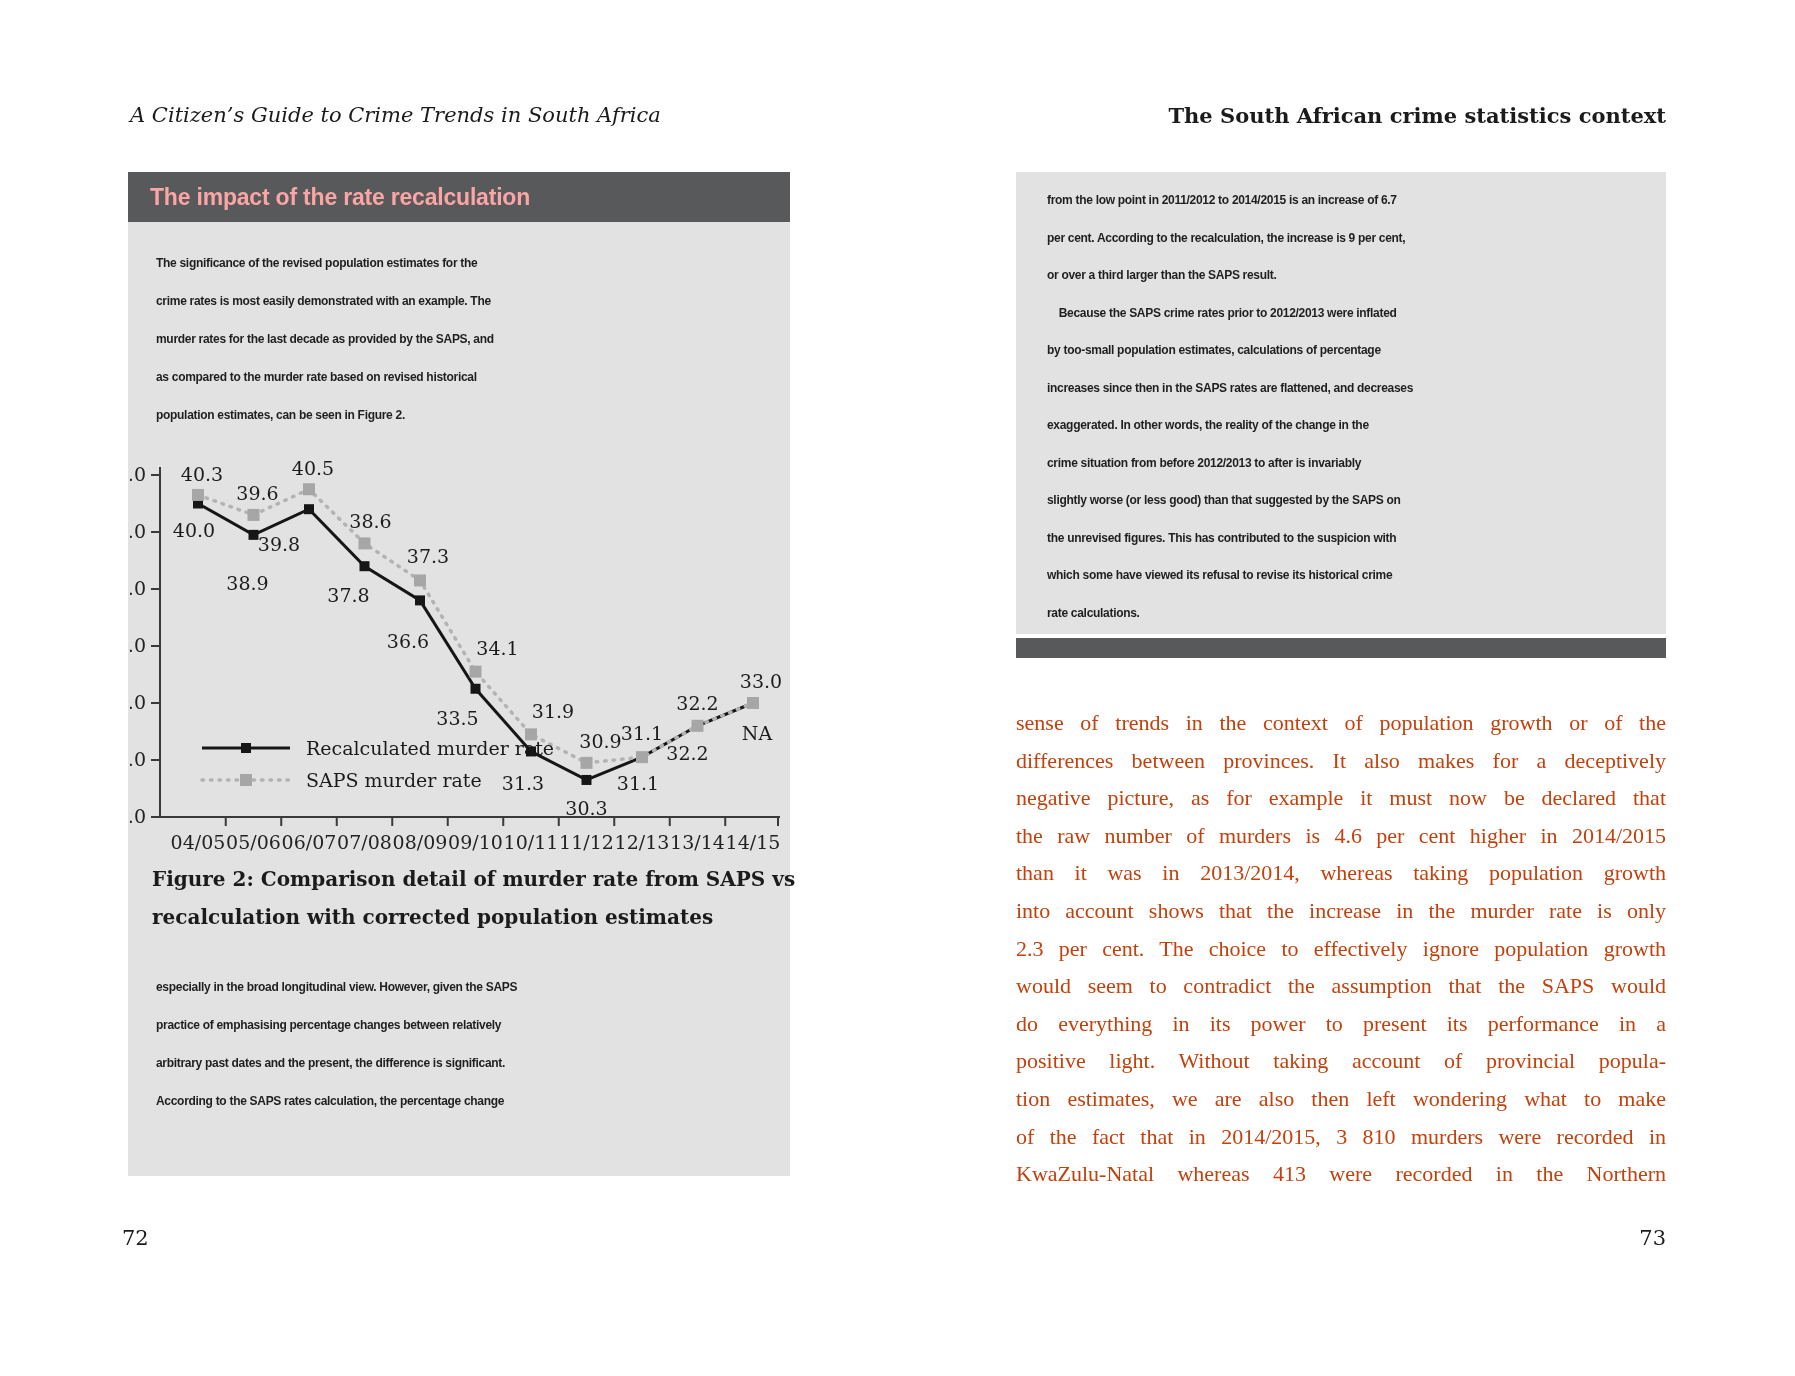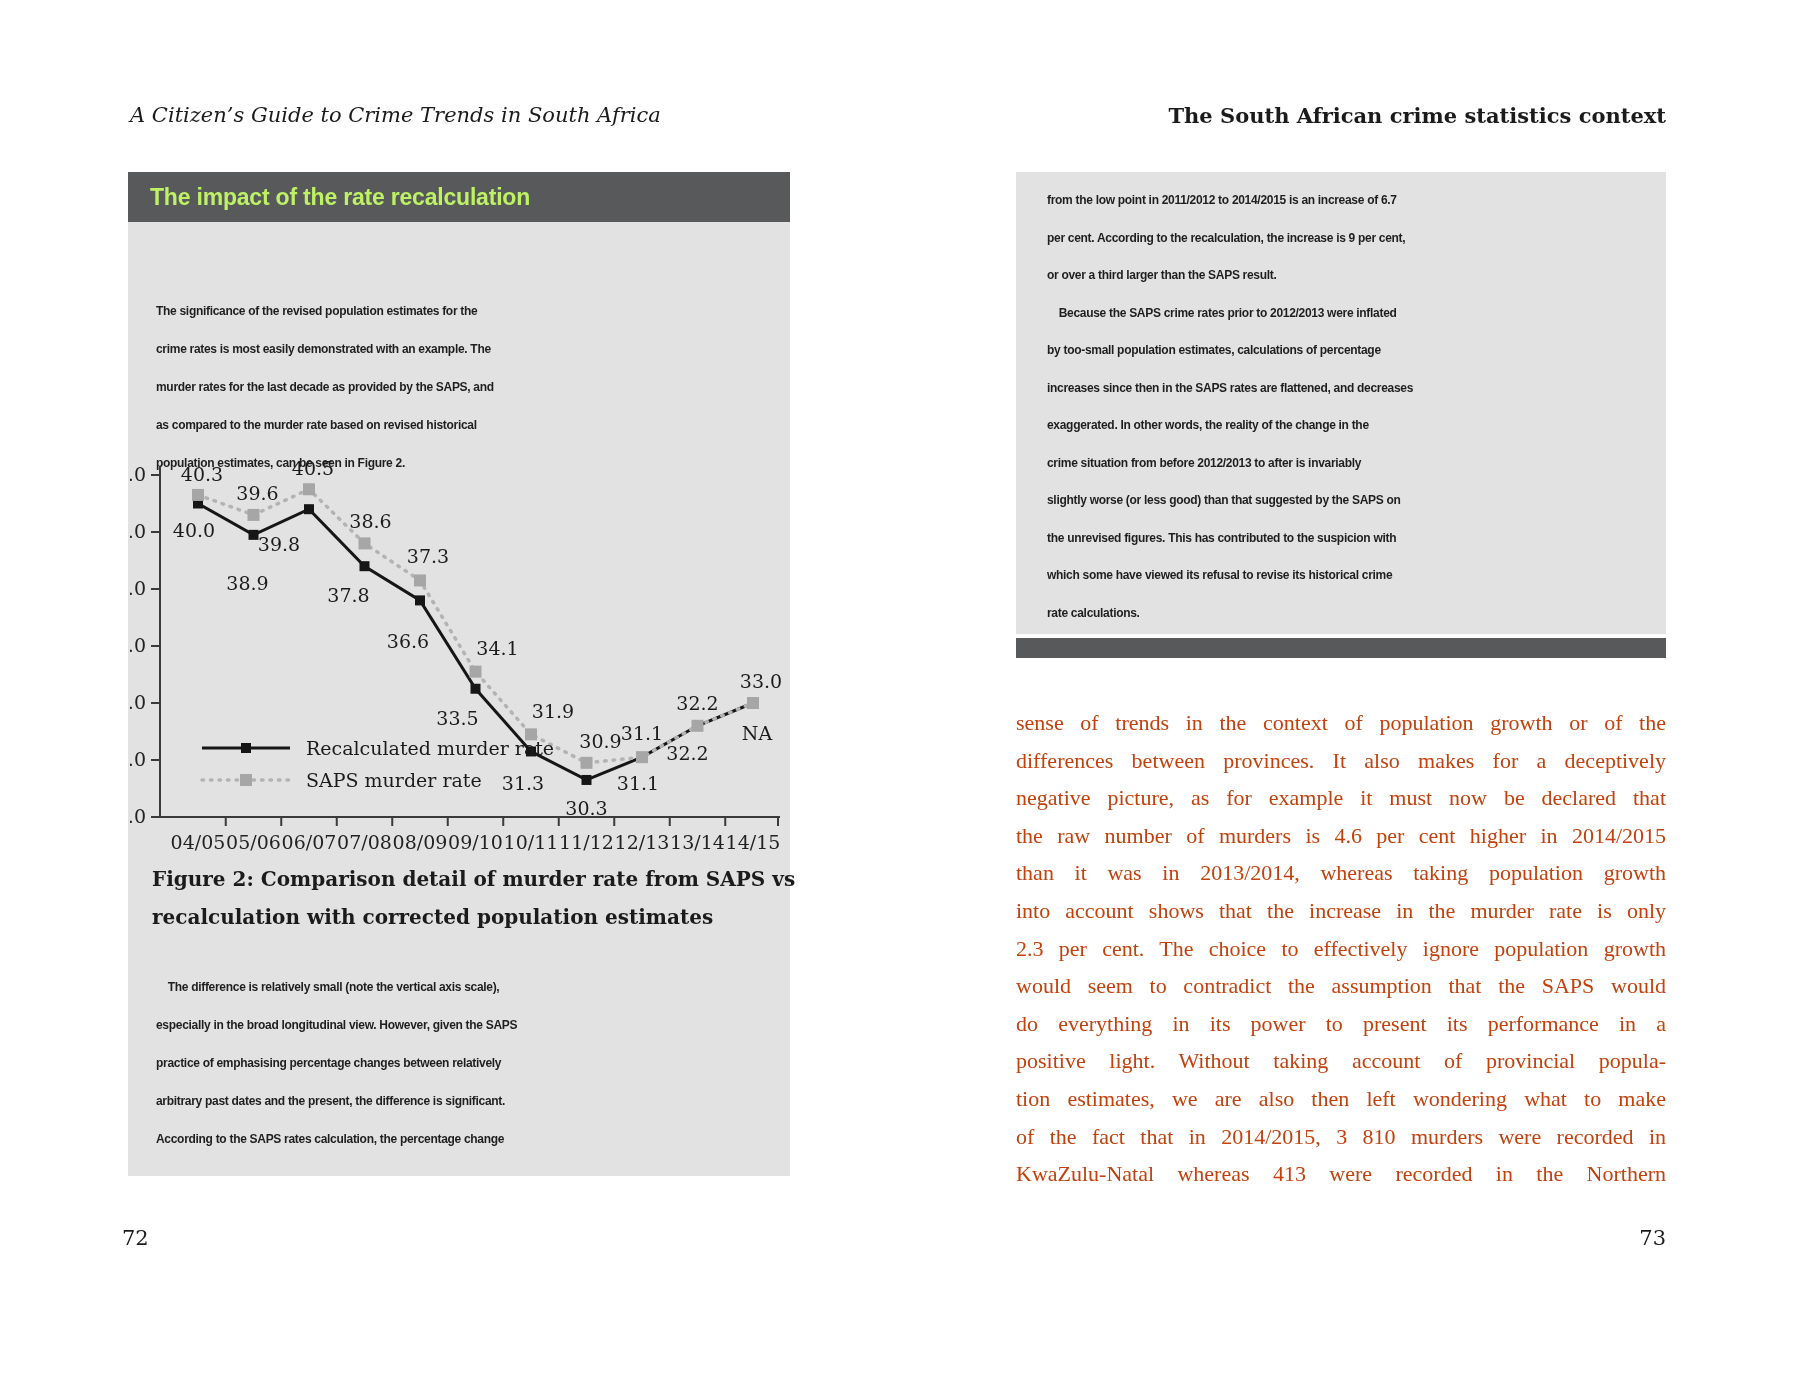--- a/index.html
+++ b/index.html
@@ -5,26 +5,26 @@
   html,body{margin:0;padding:0;background:#ffffff;}
   .sheet{position:relative;width:1795px;height:1376px;background:#ffffff;overflow:hidden;
          font-family:"Liberation Serif",serif;color:#1b1b1b;padding-left:42px;}
   .running-head{position:absolute;top:103px;font-family:"DejaVu Serif",serif;font-size:21px;}
   .rh-left{left:130px;font-style:italic;}
   .rh-right{left:1016px;width:650px;text-align:right;font-weight:bold;}
   .box{position:absolute;background:#e2e2e2;}
   .left-box{left:128px;top:172px;width:662px;height:1004px;}
   .right-box{left:1016px;top:172px;width:650px;height:462px;}
   .box-titlebar{position:absolute;left:0;top:0;width:100%;height:50px;background:#58595b;}
-  .box-titlebar span{display:block;line-height:50px;padding-left:22px;color:#bef264;
+  .box-titlebar span{display:block;line-height:50px;padding-left:22px;color:#fca5a5;
          font-family:"Liberation Sans",sans-serif;font-weight:700;font-size:23px;letter-spacing:-0.2px;}
   .box-para{position:absolute;font-family:"Liberation Sans",sans-serif;font-weight:700;
          font-size:12px;letter-spacing:-0.3px;color:#1f1f1f;}
   .box-para .tline{white-space:nowrap;line-height:38px;height:38px;}
-  .para1{left:28px;top:72px;margin-top:48px;}
+  .para1{left:28px;top:72px;}
   .para2{left:28px;top:796px;}
   .rpara{left:31px;top:10px;}
   .rpara .tline{line-height:37.5px;height:37.5px;}
   .chart-figure{position:absolute;left:2px;top:283px;width:660px;height:410px;margin:0;}
   .caption{position:absolute;left:24px;top:688px;font-family:"DejaVu Serif",serif;
          font-weight:bold;font-size:20px;}
   .caption .tline{line-height:38px;height:38px;white-space:nowrap;}
   .box-endbar{position:absolute;left:1016px;top:638px;width:650px;height:20px;background:#58595b;}
   .serif-body{position:absolute;left:1016px;top:704px;width:650px;font-family:"Liberation Serif",serif;
          font-size:22px;color:#c2410c;}
@@ -148,21 +148,20 @@
             <rect x="38" y="36" width="12" height="12" fill="#a6a6a6"></rect>
             <text x="104" y="49" class="legend-label">SAPS murder rate</text>
           </g>
         </svg>
     </figure>
     <div class="caption">
         <div class="tline">Figure 2: Comparison detail of murder rate from SAPS vs</div>
         <div class="tline">recalculation with corrected population estimates</div>
       </div>
     <div class="box-para para2">
-        <div class="tline"> The difference is relatively small (note the vertical axis scale),</div>
         <div class="tline">especially in the broad longitudinal view. However, given the SAPS</div>
         <div class="tline">practice of emphasising percentage changes between relatively</div>
         <div class="tline">arbitrary past dates and the present, the difference is significant.</div>
         <div class="tline">According to the SAPS rates calculation, the percentage change</div>
       </div>
   </section>
 
   <div class="page-number pn-left">72</div>
 
   <section class="box right-box">

